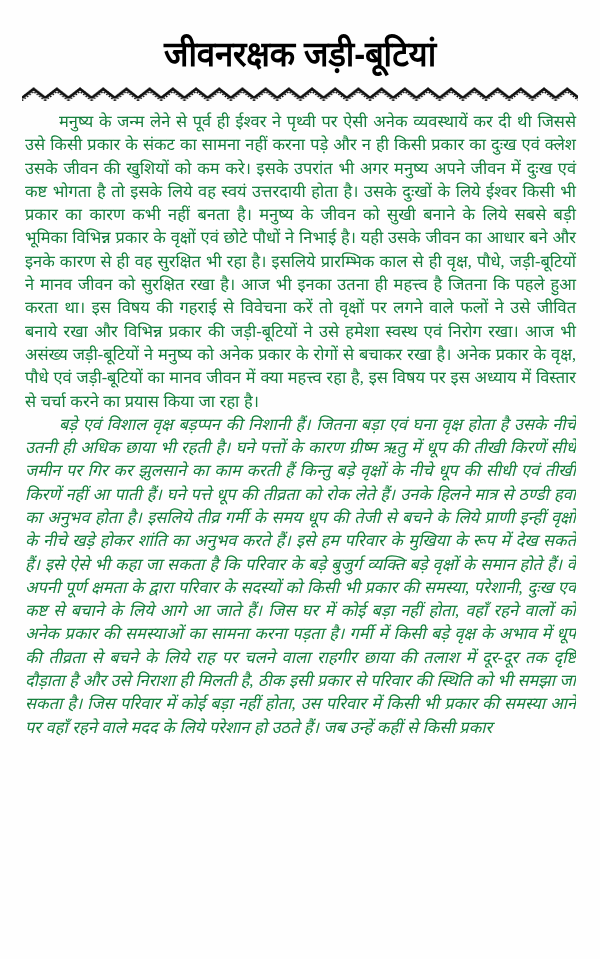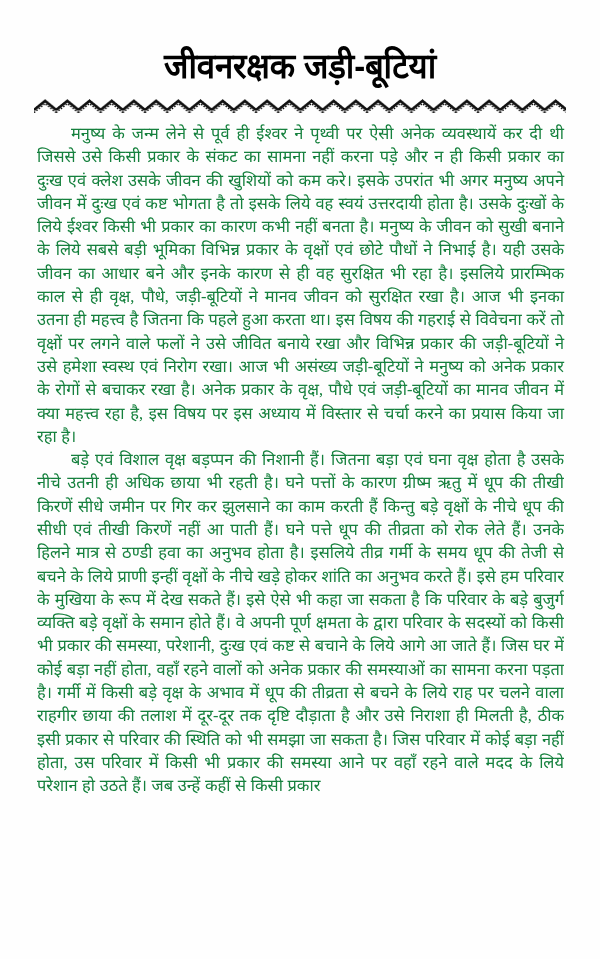--- a/index.html
+++ b/index.html
@@ -15,21 +15,21 @@
     color: #0a0a0a;
     overflow: hidden;
   }
 
   .page {
     position: relative;
     width: 600px;
     height: 959px;
     background: #fefefe;
     box-sizing: border-box;
-    padding: 12px;
+    padding: 0;
     overflow: hidden;
   }
 
   
   .title-block {
     padding-top: 34px;
     text-align: center;
   }
   .doc-title {
     font-family: "Liberation Sans", "DejaVu Sans", sans-serif;
@@ -68,20 +68,21 @@
     -webkit-font-smoothing: none;
   }
   .body-text p {
     margin: 0;
     text-indent: 34px;
     text-align: justify;
     word-spacing: 0.5px;
   }
   .body-text p + p {
     margin-top: 0px;
+    font-style: italic;
   }
 
   .clipped-tail {
     
     overflow: hidden;
   }
 </style>
 </head>
 <body>
 

